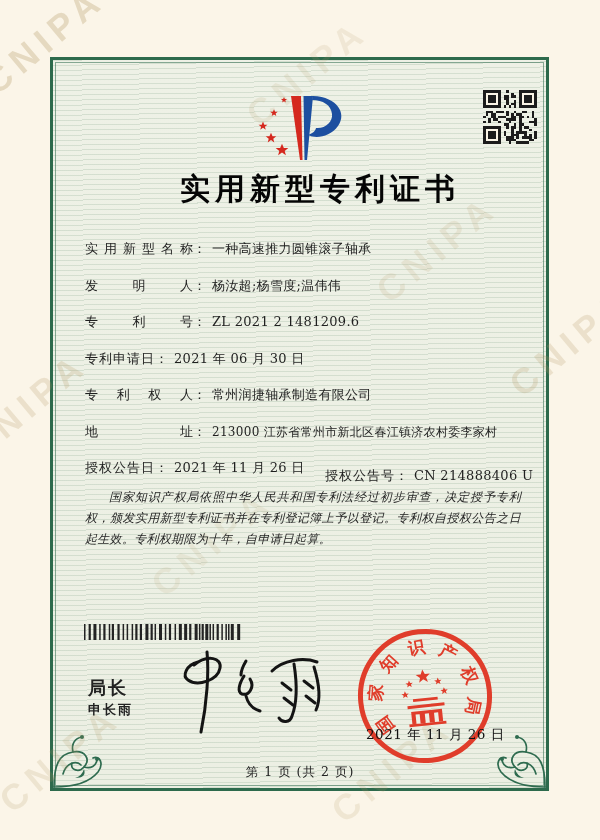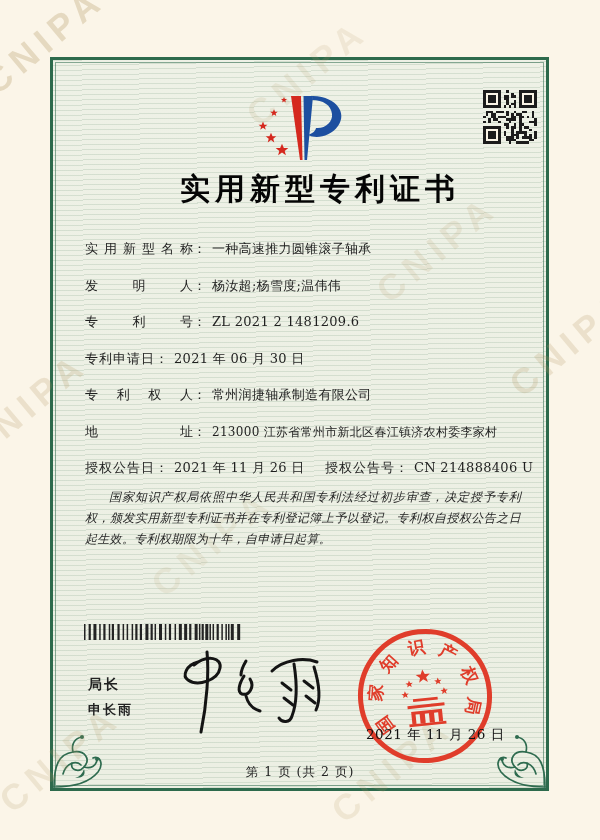--- a/index.html
+++ b/index.html
@@ -35,31 +35,31 @@
            font-size:30px; font-weight:700; letter-spacing:5px; color:#050505;margin-left:20px; }
 
   
   .fields { position:absolute; left:85px; top:240px; width:450px; font-size:13px; color:#1f1f1f; }
   .row { position:relative; height:36.5px; white-space:nowrap; }
   .lbl { display:inline-block; width:108px; text-align:justify; text-align-last:justify; vertical-align:top; }
   .lbl--compact { width:auto; text-align-last:auto; letter-spacing:1px; }
   .colon { margin-right:6px; }
   .val { letter-spacing:.3px; }
   .val--small { font-size:12px; }
-  .grant-no-group { position:absolute; left:240px; top:0; }
+  .grant-no-group { position:absolute; left:240px; top:8px; }
 
   
   .paras { position:absolute; left:85px; top:487px; width:436px; }
   .paras p { font-size:12px; line-height:1.74; text-indent:2em; text-align:justify;
              font-style:italic; color:#262626; letter-spacing:.3px; }
 
   
   .barcode { position:absolute; left:84px; top:624px; width:157px; height:16px; }
   .sig-title { position:absolute; left:88px; top:676px; font-family:"Liberation Sans",sans-serif;
-               font-weight:700; font-size:14px; color:#222; letter-spacing:2px; }
+               font-weight:700; font-size:18px; color:#222; letter-spacing:2px; }
   .sig-name  { position:absolute; left:88px; top:701px; font-family:"Liberation Sans",sans-serif;
                font-weight:700; font-size:13px; color:#222; letter-spacing:2px; }
   .sig-script { position:absolute; left:160px; top:645px; width:180px; height:95px; }
 
   
   .seal { position:absolute; left:349px; top:620px; width:152px; height:152px; transform:rotate(-6deg); opacity:.93; }
   .seal-ring { position:absolute; inset:9px; border:5px solid #e0301e; border-radius:50%; }
   .seal-char { position:absolute; left:50%; top:50%; font-size:17px; font-weight:700; color:#e0301e;
                transform:translate(-50%,-50%) rotate(var(--a)) translateY(-49px); }
   .emblem { position:absolute; left:50%; top:50%; width:66px; height:66px; transform:translate(-50%,-50%); }

